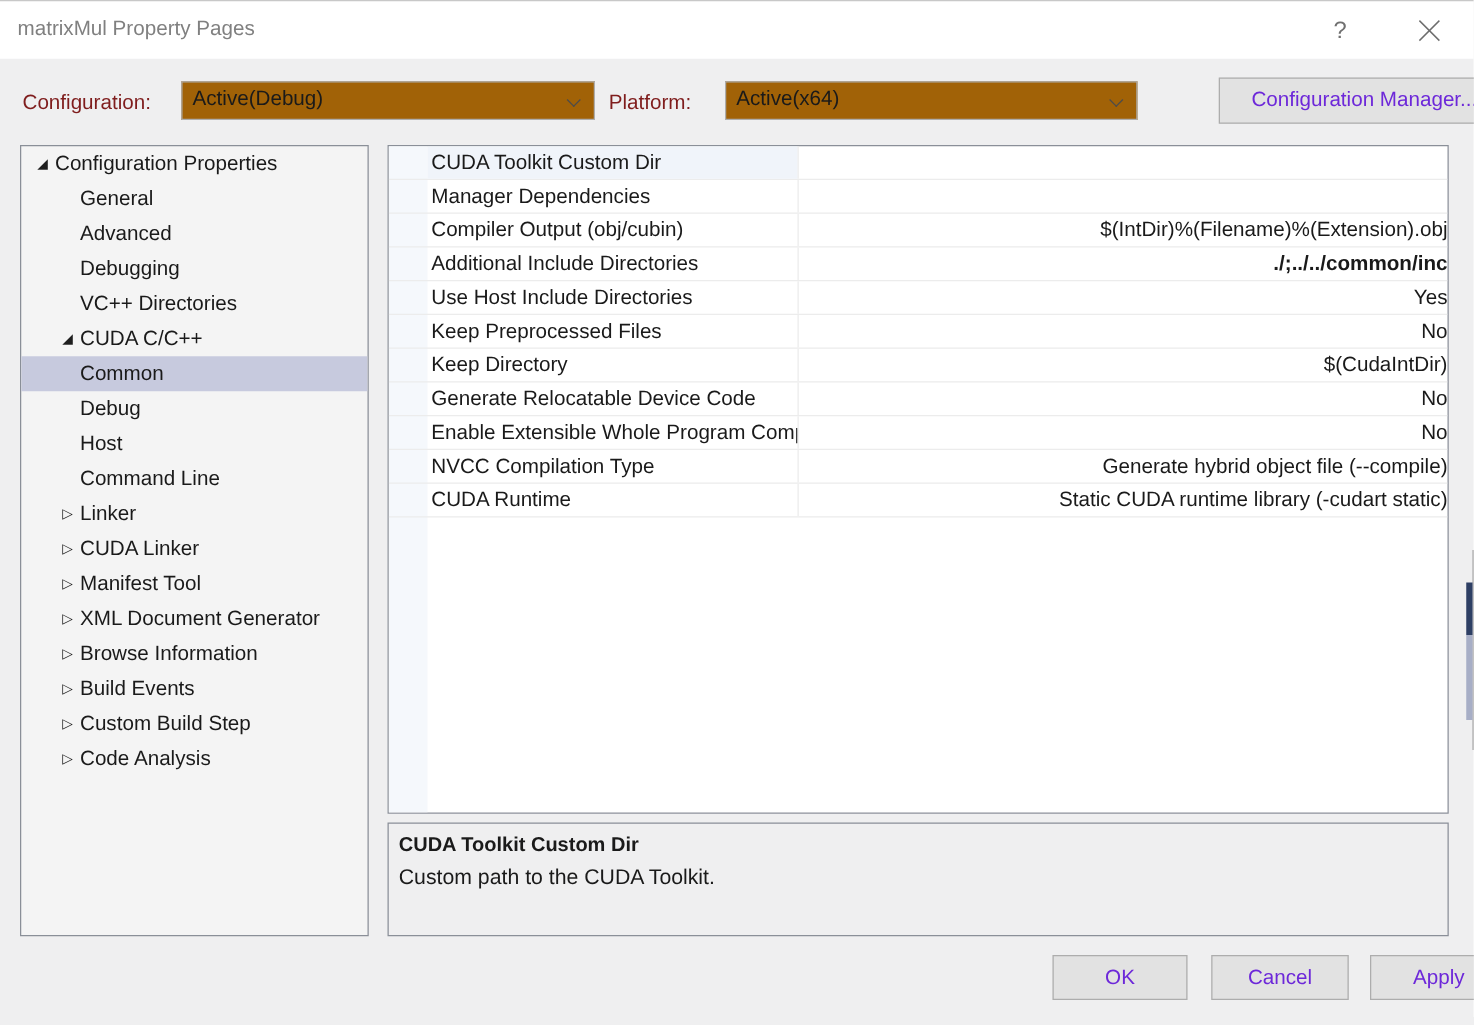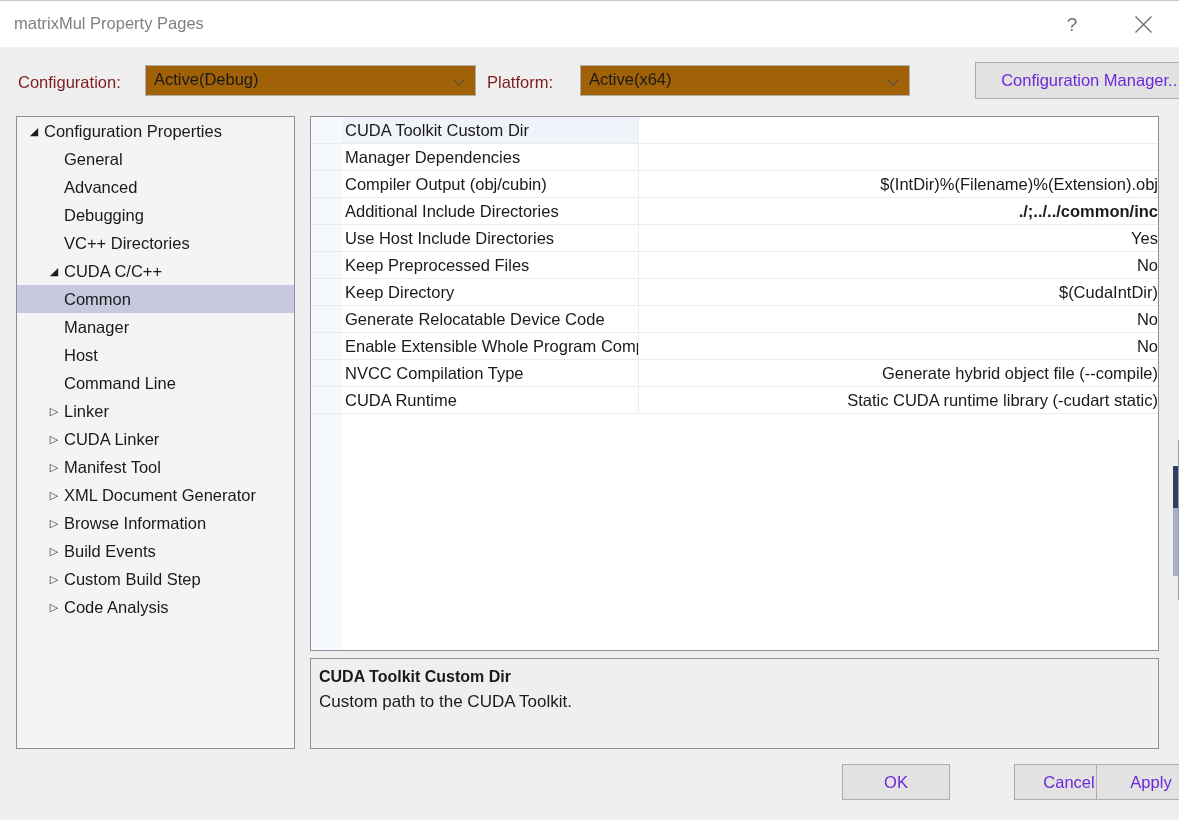--- a/index.html
+++ b/index.html
@@ -219,21 +219,21 @@
   .desc-body {
     position: absolute;
     left: 8px; top: 33px;
     font-size: 17px;
     color: #1a1a1a;
     white-space: nowrap;
   }
 
   
   .btn-ok     { left: 794px; top: 764px; width: 108px; height: 36px; }
-  .btn-cancel { left: 966px; top: 764px; width: 110px; height: 36px; }
+  .btn-cancel { left: 921px; top: 764px; width: 110px; height: 36px; }
   .btn-apply  { left: 1048px; top: 764px; width: 110px; height: 36px; }
 
   
   .edge-strip {
     position: absolute;
     right: 0; top: 466px;
     width: 6px; height: 110px;
   }
   .edge-dark {
     position: absolute;
@@ -311,21 +311,21 @@
         <div class="tnode lvl1">
           <span class="tw-glyph">◢</span>
           <span class="tlabel">CUDA C/C++</span>
         </div>
         <div class="tnode lvl2 selected">
           <span class="tw-spacer"></span>
           <span class="tlabel">Common</span>
         </div>
         <div class="tnode lvl2">
           <span class="tw-spacer"></span>
-          <span class="tlabel">Manager</span>
+          <span class="tlabel">Debug</span>
         </div>
         <div class="tnode lvl2">
           <span class="tw-spacer"></span>
           <span class="tlabel">Host</span>
         </div>
         <div class="tnode lvl2">
           <span class="tw-spacer"></span>
           <span class="tlabel">Command Line</span>
         </div>
         <div class="tnode lvl1">

